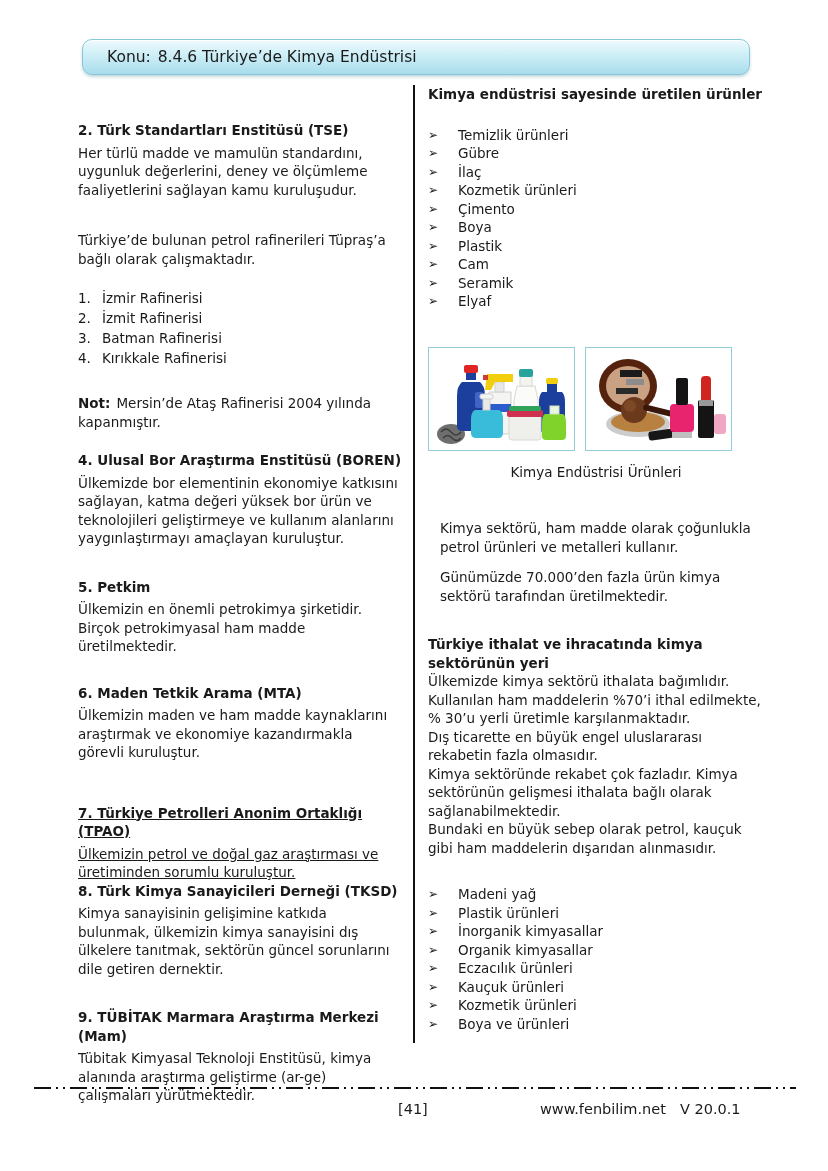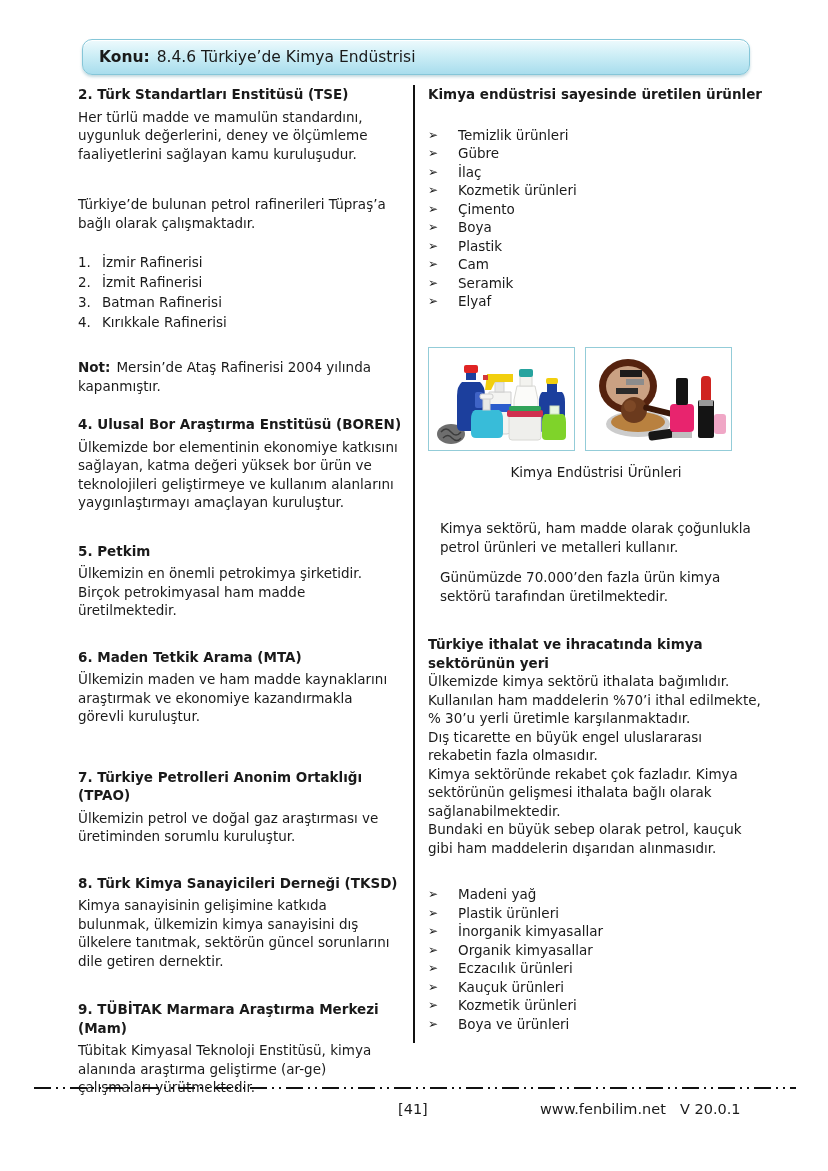--- a/index.html
+++ b/index.html
@@ -14,35 +14,35 @@
   
   .banner{
     position:absolute;left:82px;top:39px;width:666px;height:34px;
     border-radius:10px;
     border:1px solid #85c6d8;
     background:linear-gradient(to bottom,#eefafd 0%,#cdeef6 45%,#a8dded 100%);
     box-shadow:0 2px 3px rgba(120,170,185,.45), inset 0 1px 0 #ffffff;
     display:flex;align-items:center;
     font-size:15.5px;
   }
-  .banner .label{font-weight:bold;margin-left:16px;}
+  .banner .label{font-weight:normal;margin-left:24px;}
   .banner .title{margin-left:7px;}
   
   .col{position:absolute;top:85px;font-size:13.5px;line-height:18.5px;}
   .col-left{left:78px;width:324px;}
   .col-right{left:428px;width:336px;}
   .divider{position:absolute;left:413px;top:85px;width:2px;height:958px;background:#111;}
   h3{font-size:13.5px;margin:0 0 4px 0;padding:0;}
   p{margin:0;padding:0;}
-  .sec0{margin-bottom:32px;}
+  .sec0{margin-bottom:32px;margin-top:36px;}
   .sec1{margin-bottom:20px;}
   .sec2{margin-bottom:30px;}
   .sec3{margin-bottom:28px;}
   .sec4{margin-bottom:42px;}
-  .sec5{margin-bottom:28px;}
+  .sec5{text-decoration:underline;}
   .sec6{margin-bottom:30px;}
   .ref-list{margin-bottom:26px;}
   .ref-item{display:flex;line-height:20px;}
   .ref-item .num{width:24px;}
   .note{margin-bottom:20px;}
   .note .nlabel{font-weight:bold;margin-right:6px;}
   
   .rc-heading{font-weight:bold;margin:0 0 22px 0;font-size:13.5px;}
   .bullet-list{margin:0 0 36px 0;}
   .bullet-item{display:flex;line-height:18.5px;}

